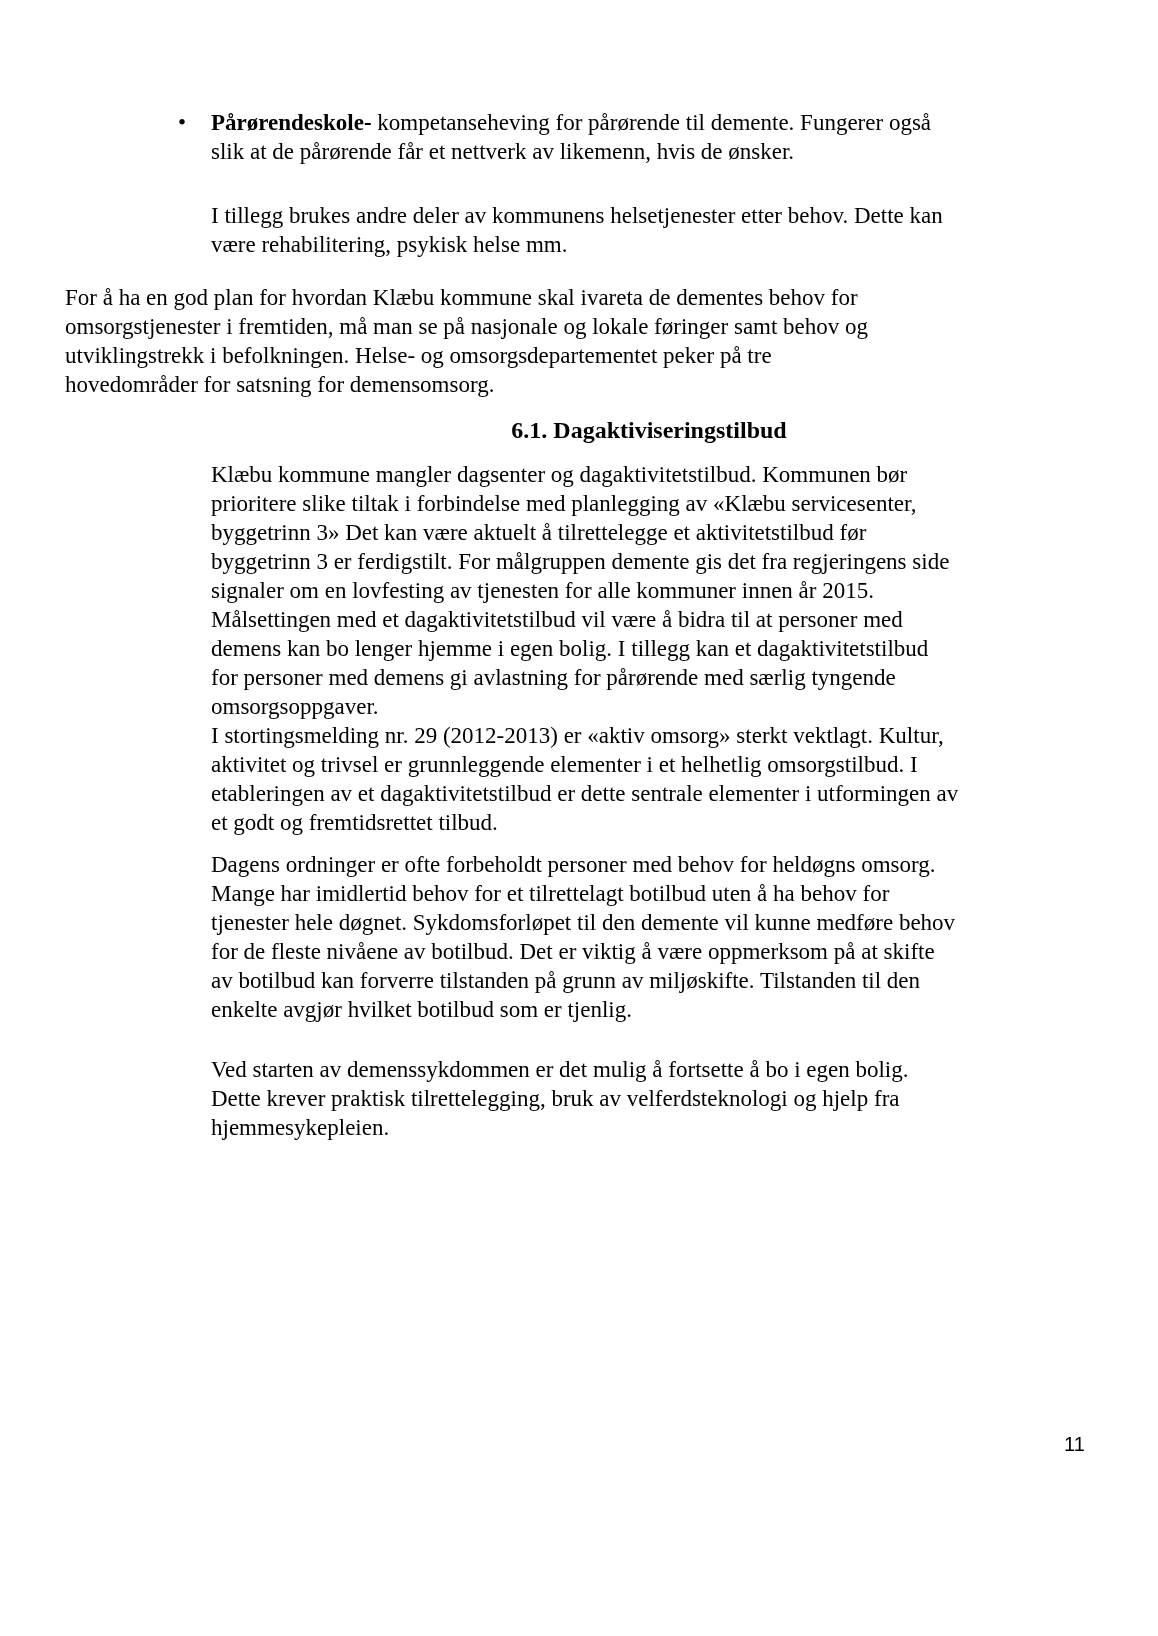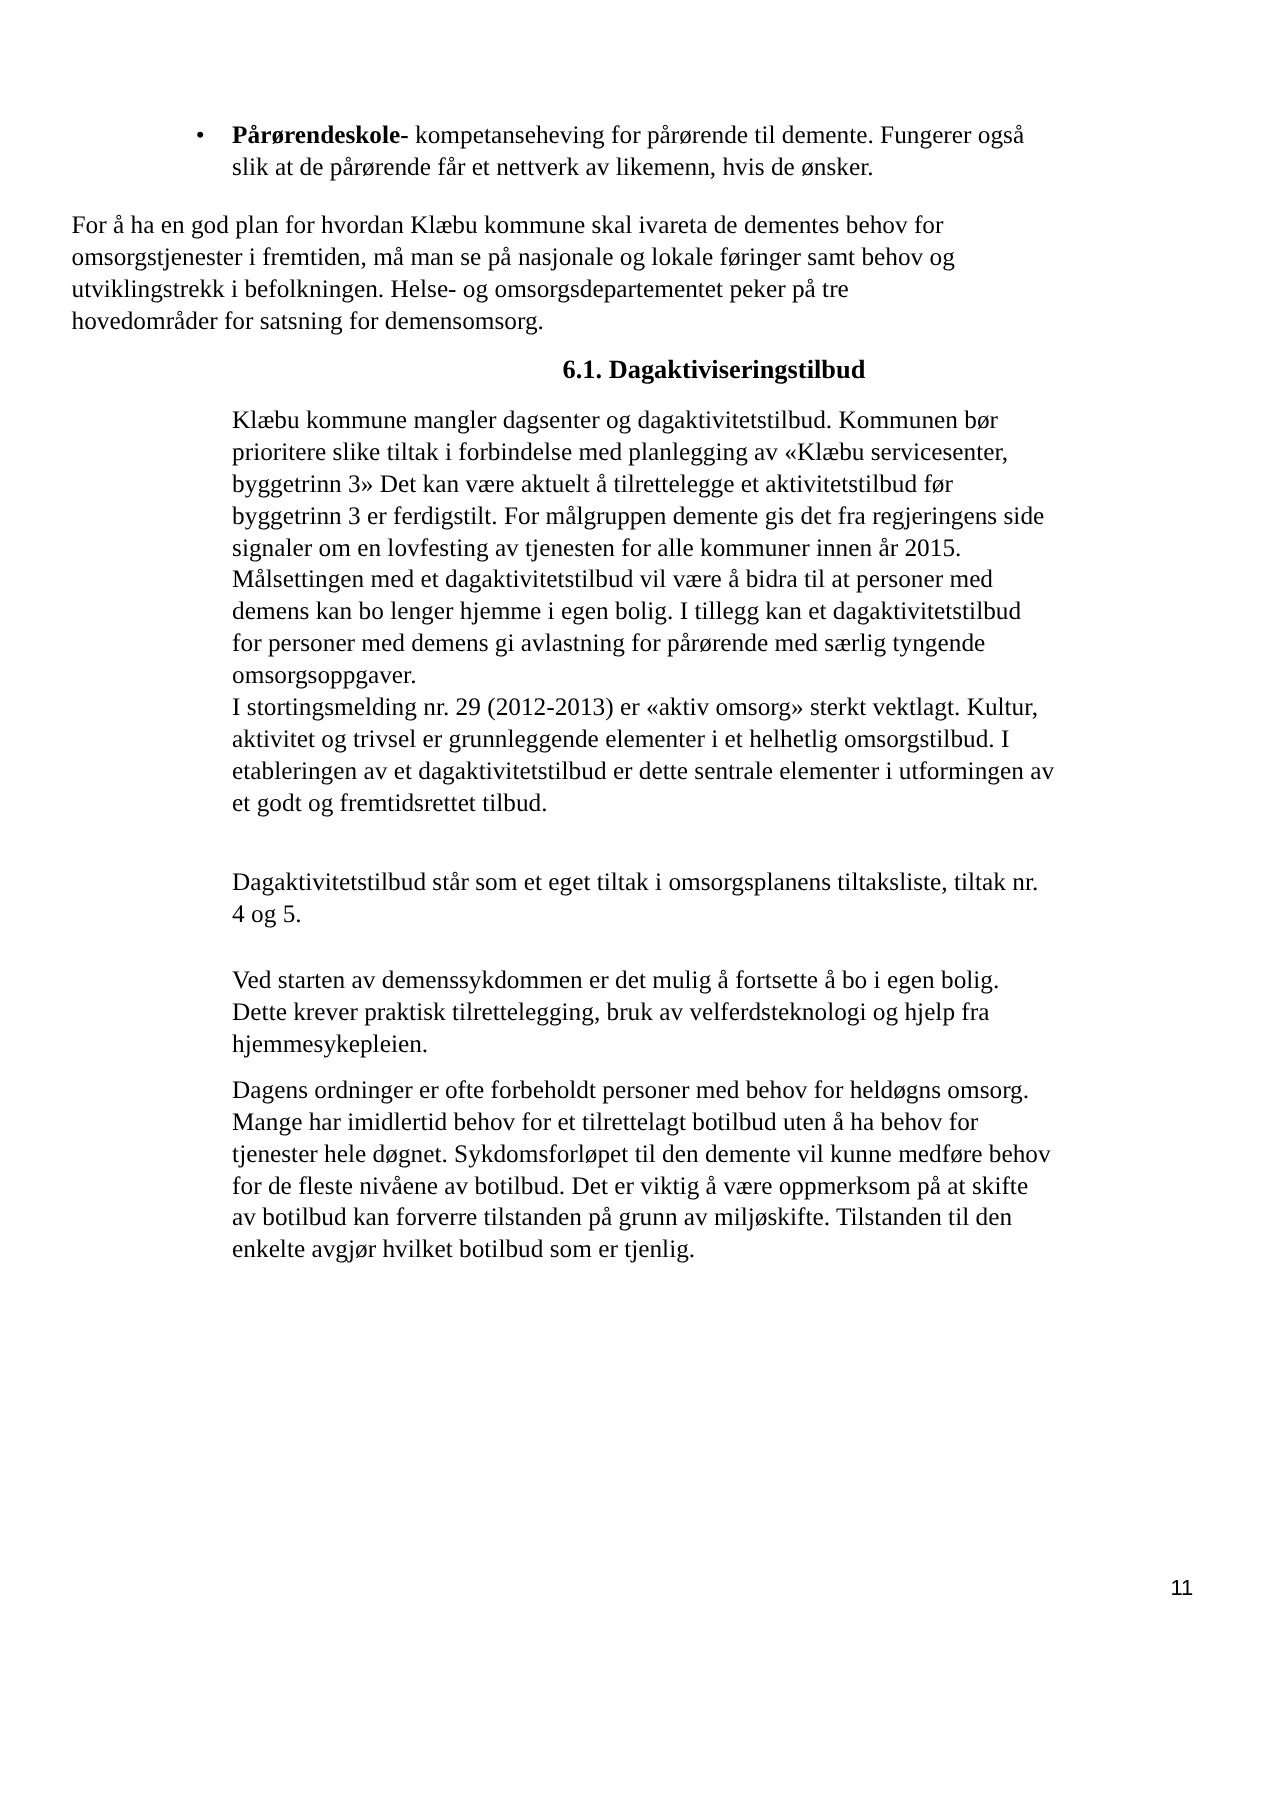--- a/index.html
+++ b/index.html
@@ -83,20 +83,22 @@
 <body>
 
 <div class="page">
 
   <div class="bullet-item">
     <span class="bullet-marker">•</span>
     <span class="bullet-body body-text"><span class="bold-lead">Pårørendeskole-</span><span> kompetanseheving for pårørende til demente. Fungerer også
 slik at de pårørende får et nettverk av likemenn, hvis de ønsker.</span></span>
   </div>
 
+  <div class="para-l2 body-text mt-intro">I tillegg brukes andre deler av kommunens helsetjenester etter behov. Dette kan
+være rehabilitering, psykisk helse mm.</div>
 
 
   <div class="para-l1 body-text mt-lead">For å ha en god plan for hvordan Klæbu kommune skal ivareta de dementes behov for
 omsorgstjenester i fremtiden, må man se på nasjonale og lokale føringer samt behov og
 utviklingstrekk i befolkningen. Helse- og omsorgsdepartementet peker på tre
 hovedområder for satsning for demensomsorg.</div>
 
   <div class="h2-title mt-h2-61">6.1. Dagaktiviseringstilbud</div>
 
   <div class="para-l2 body-text mt-p61a">Klæbu kommune mangler dagsenter og dagaktivitetstilbud. Kommunen bør
@@ -106,30 +108,28 @@
 signaler om en lovfesting av tjenesten for alle kommuner innen år 2015.
 Målsettingen med et dagaktivitetstilbud vil være å bidra til at personer med
 demens kan bo lenger hjemme i egen bolig. I tillegg kan et dagaktivitetstilbud
 for personer med demens gi avlastning for pårørende med særlig tyngende
 omsorgsoppgaver.
 I stortingsmelding nr. 29 (2012-2013) er «aktiv omsorg» sterkt vektlagt. Kultur,
 aktivitet og trivsel er grunnleggende elementer i et helhetlig omsorgstilbud. I
 etableringen av et dagaktivitetstilbud er dette sentrale elementer i utformingen av
 et godt og fremtidsrettet tilbud.</div>
 
-  <div class="para-l2 body-text mt-p61b">Dagaktivitetstilbud står som et eget tiltak i omsorgsplanens tiltaksliste, tiltak nr.
-4 og 5.</div>
 
-
-  <div class="para-l2 body-text mt-p62b">Ved starten av demenssykdommen er det mulig å fortsette å bo i egen bolig.
-Dette krever praktisk tilrettelegging, bruk av velferdsteknologi og hjelp fra
-hjemmesykepleien.</div>
 
   <div class="para-l2 body-text mt-p62a">Dagens ordninger er ofte forbeholdt personer med behov for heldøgns omsorg.
 Mange har imidlertid behov for et tilrettelagt botilbud uten å ha behov for
 tjenester hele døgnet. Sykdomsforløpet til den demente vil kunne medføre behov
 for de fleste nivåene av botilbud. Det er viktig å være oppmerksom på at skifte
 av botilbud kan forverre tilstanden på grunn av miljøskifte. Tilstanden til den
 enkelte avgjør hvilket botilbud som er tjenlig.</div>
 
+  <div class="para-l2 body-text mt-p62b">Ved starten av demenssykdommen er det mulig å fortsette å bo i egen bolig.
+Dette krever praktisk tilrettelegging, bruk av velferdsteknologi og hjelp fra
+hjemmesykepleien.</div>
+
   <div class="page-number">11</div>
 
 </div>
 
 </body></html>

